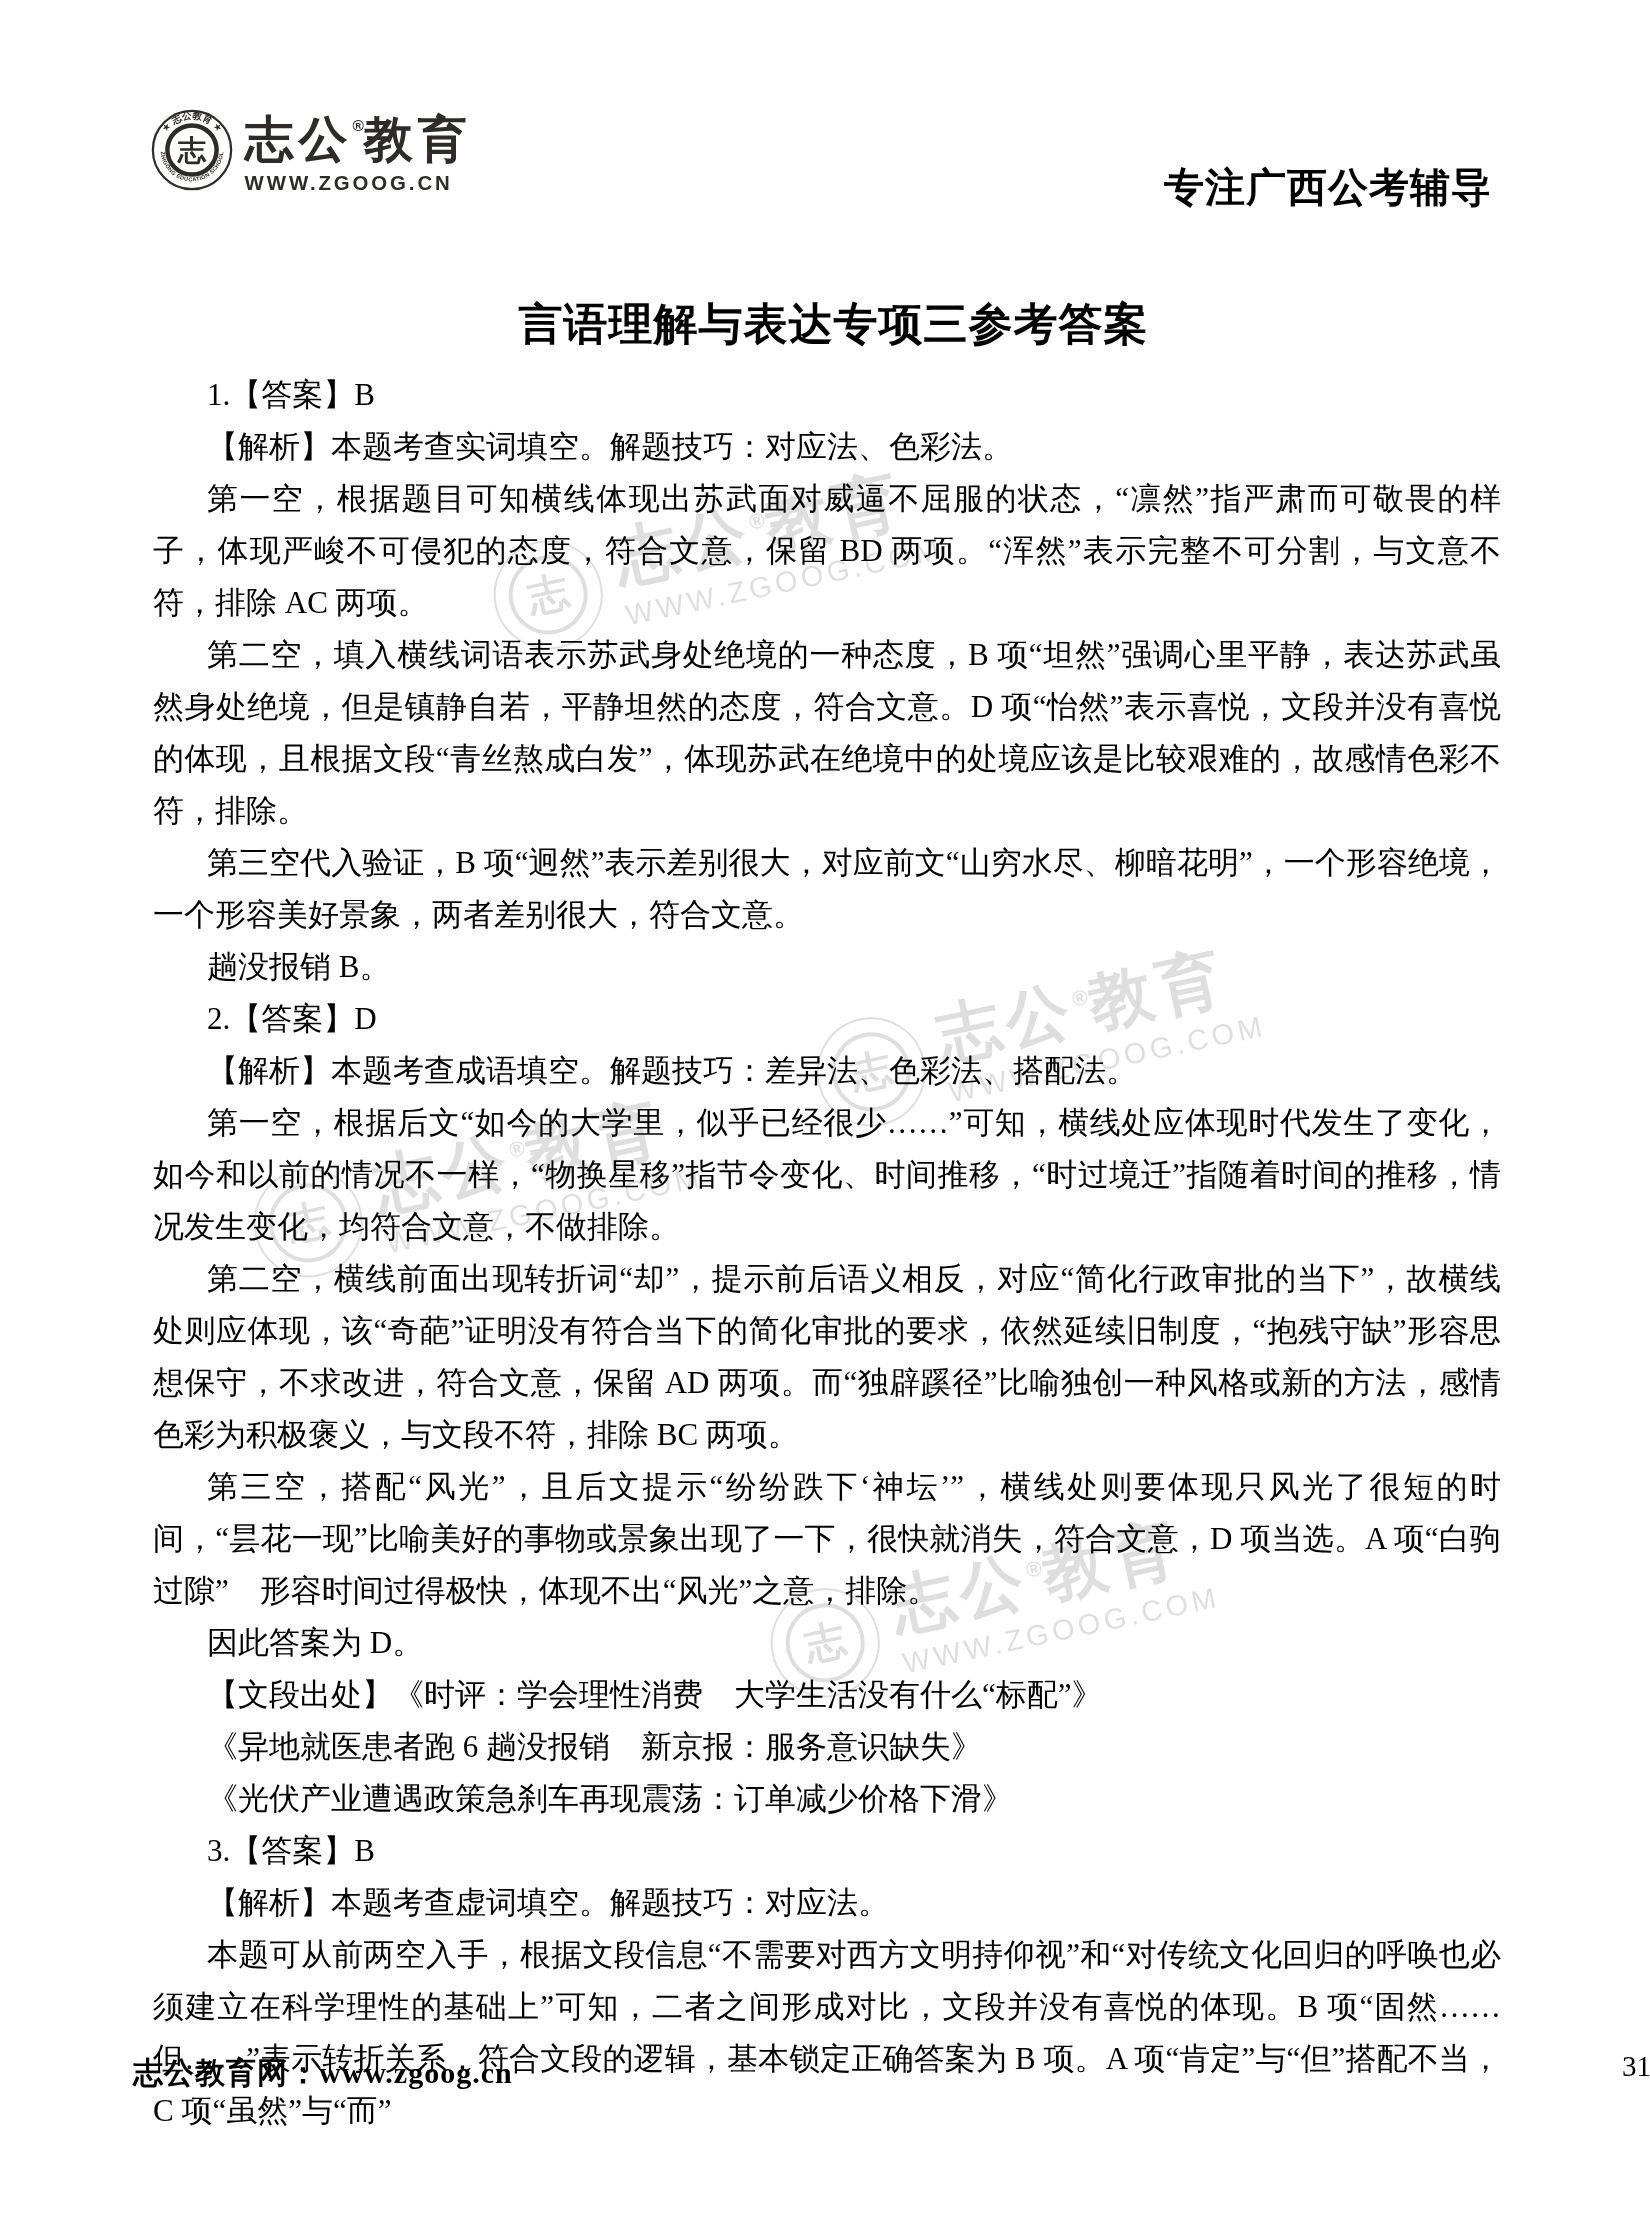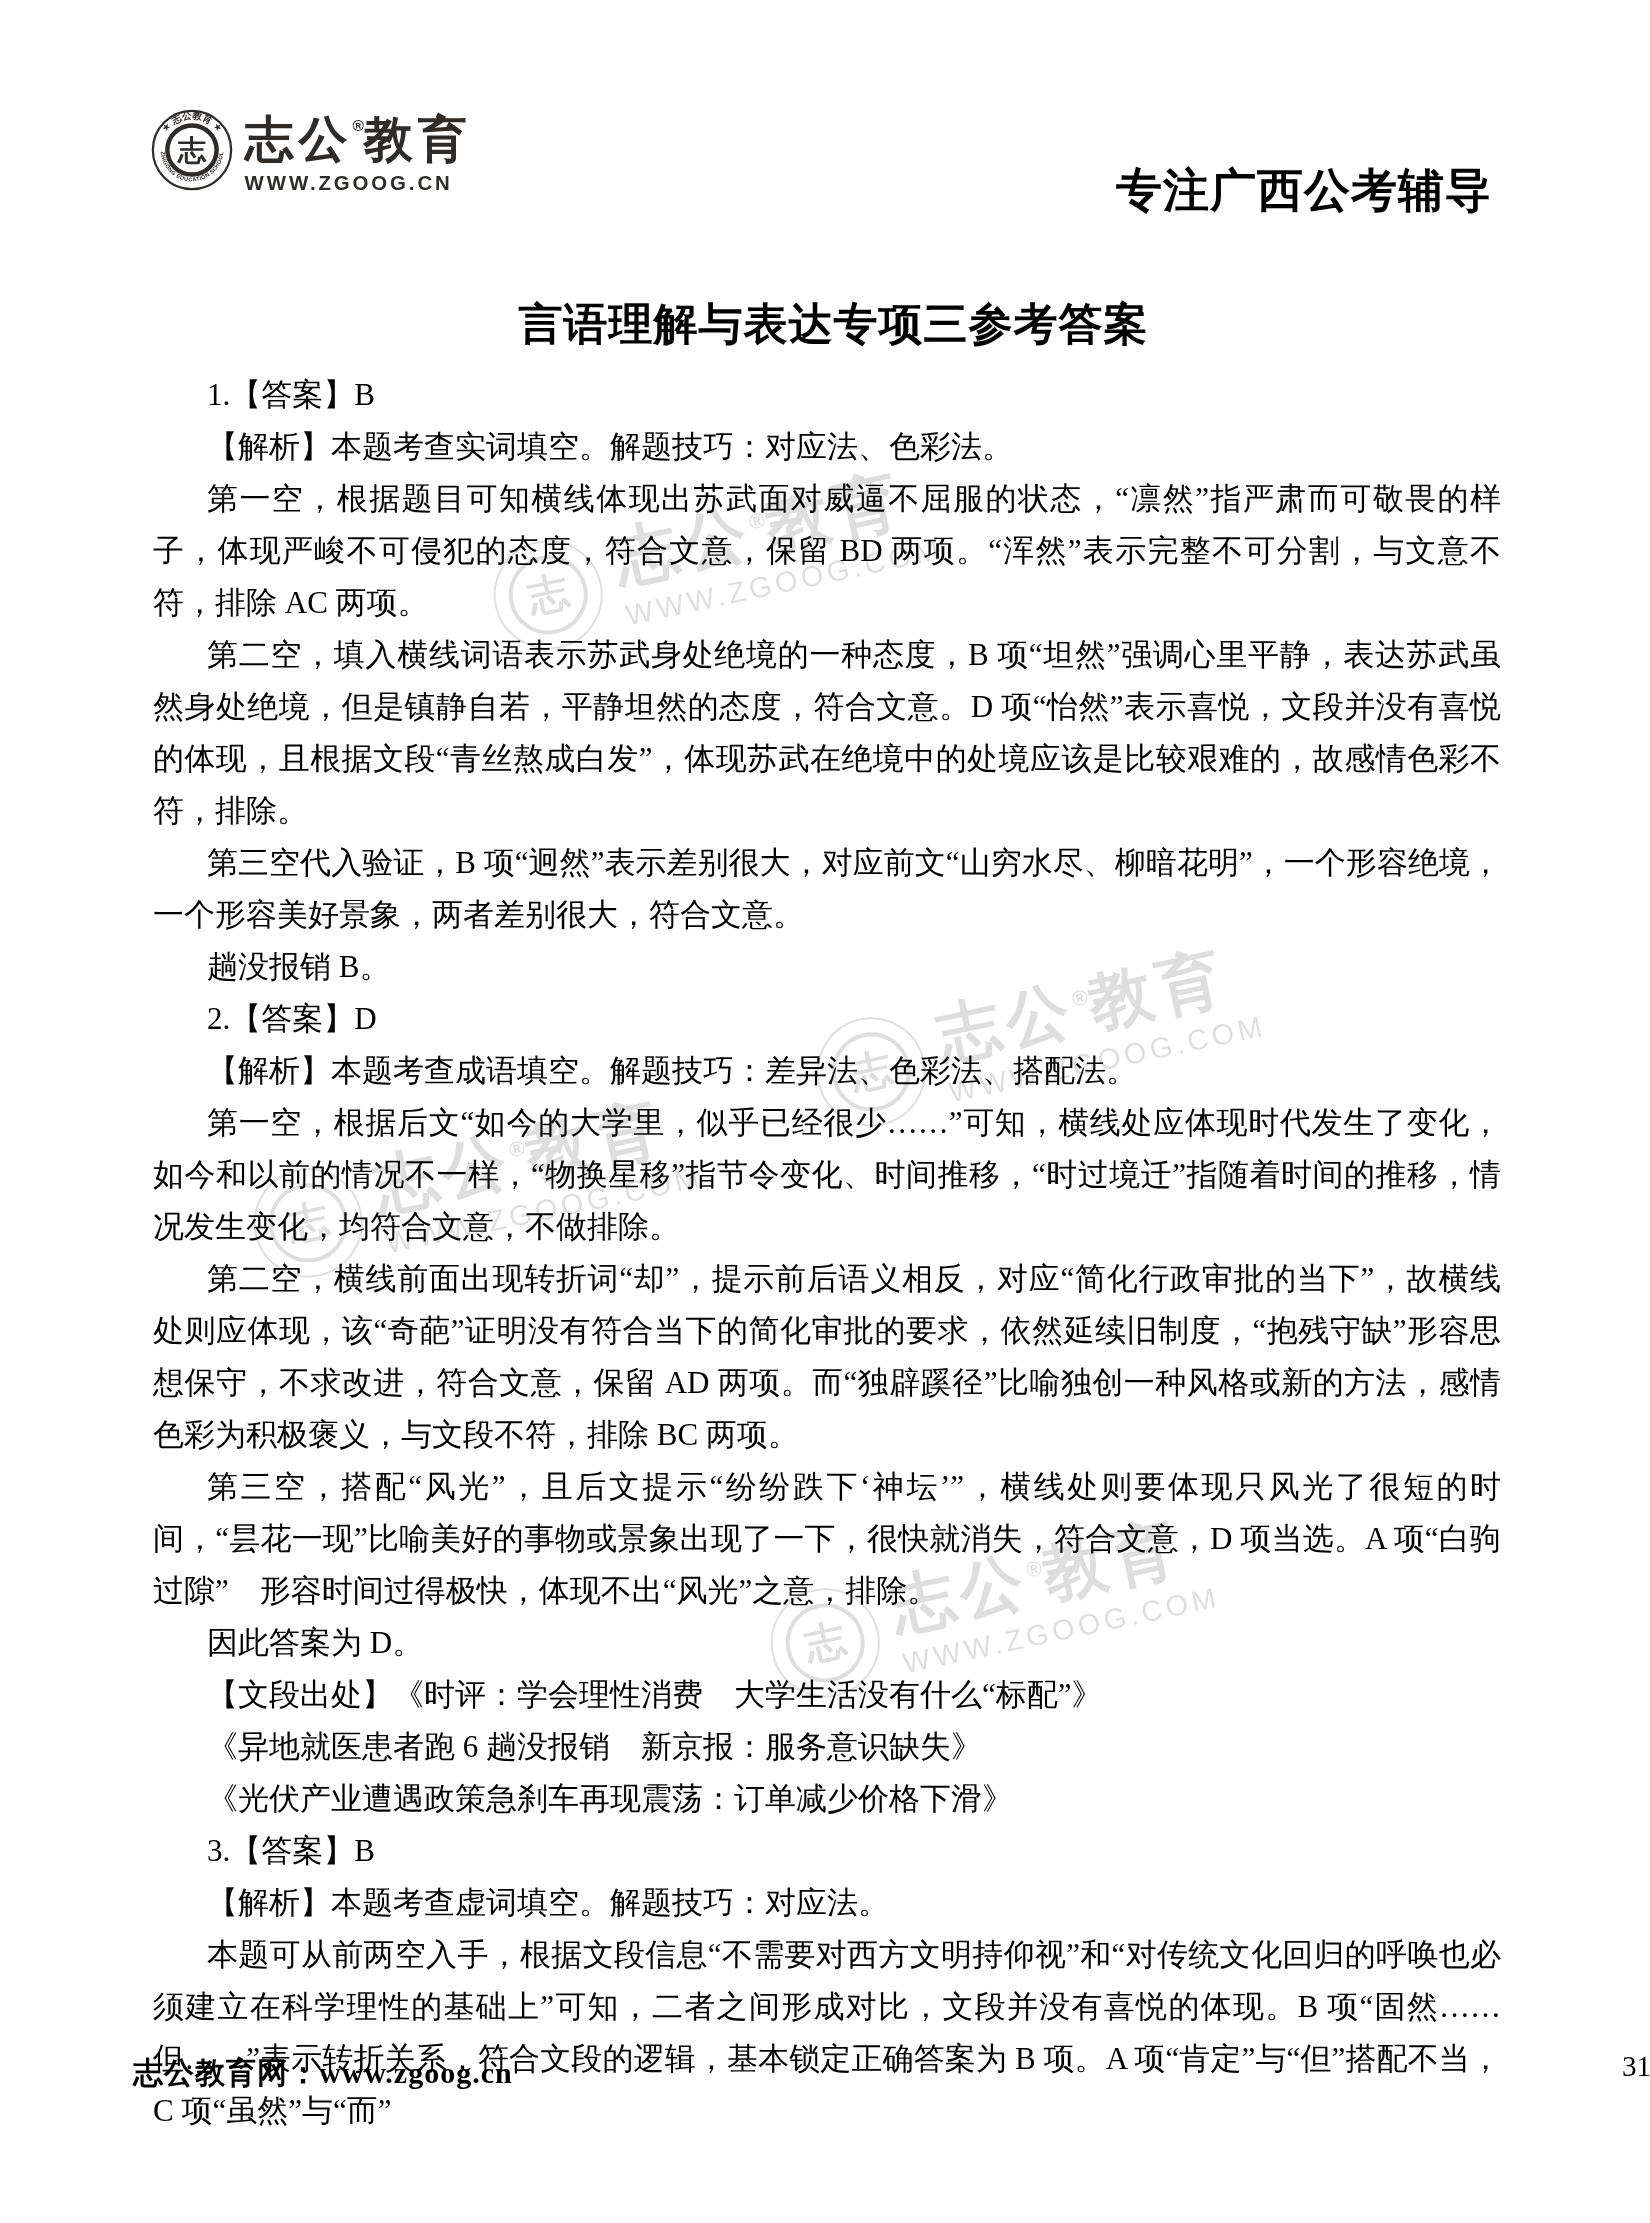--- a/index.html
+++ b/index.html
@@ -40,21 +40,21 @@
   
   .header{position:absolute;left:151px;top:109px;z-index:2;display:flex;align-items:flex-start;}
   .seal-svg{width:82px;height:82px;display:block;}
   .brand-block{margin-left:11.6px;padding-top:5.8px;
     font-family:"Liberation Sans","DejaVu Sans",sans-serif;color:#2f2b28;}
   .brand-line{font-size:49px;font-weight:900;letter-spacing:4.9px;line-height:1;white-space:nowrap;}
   .brand-line sup{font-size:15.5px;vertical-align:25px;letter-spacing:0;}
   .brand-url{font-size:20.4px;font-weight:700;letter-spacing:2.9px;margin-top:7.8px;white-space:nowrap;}
   .tagline{
     position:absolute;top:160px;right:159px;z-index:2;
-    font-size:46px;font-weight:bold;letter-spacing:1px;
+    font-size:40px;font-weight:bold;letter-spacing:1px;
     font-family:"Liberation Serif","DejaVu Serif",serif;
   }
 
   
   .doc-title{
     position:absolute;top:287px;left:0;width:100%;z-index:2;
     text-align:center;font-size:44px;font-weight:bold;letter-spacing:1px;
     margin:8px;font-family:"Liberation Serif","DejaVu Serif",serif;
   }
 

